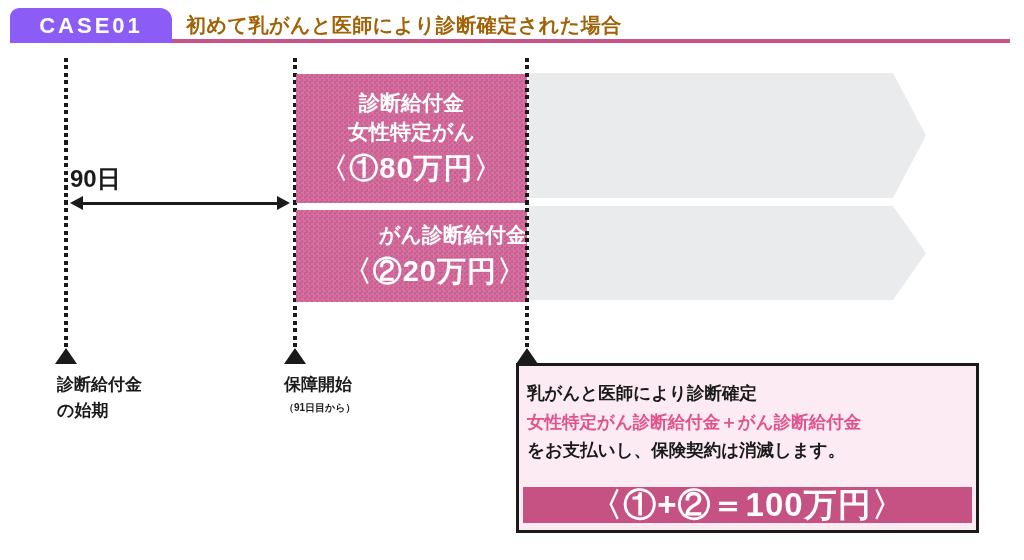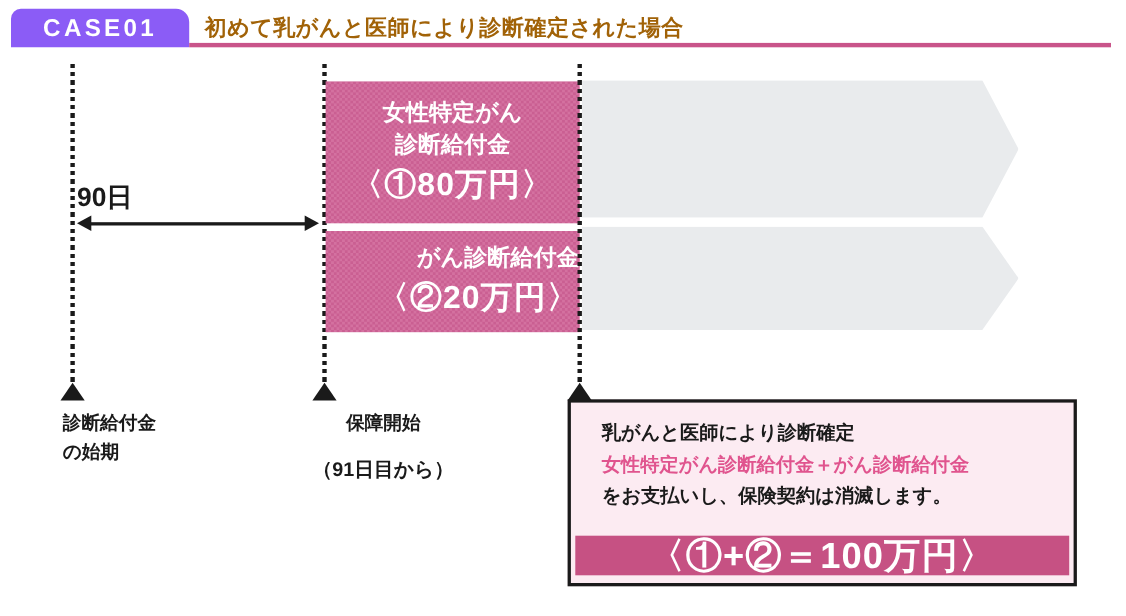--- a/index.html
+++ b/index.html
@@ -57,29 +57,29 @@
   
   .gray-arrow{
     position:absolute;left:529px;width:397px;background:#e9ebed;
     clip-path:polygon(0 0,calc(100% - 33px) 0,100% 50%,calc(100% - 33px) 100%,0 100%);
   }
   .ga-1{top:73px;height:125px;}
   .ga-2{top:206px;height:94px;}
   
   .marker-label{position:absolute;top:372px;}
   .ml-1{left:57px;}
-  .ml-2{left:284px;text-align:center;}
+  .ml-2{left:284px;}
   .ml-line-lg{font-size:17px;font-weight:bold;line-height:1.5;}
-  .ml-line-sm{font-size:18px;font-weight:bold;line-height:1.5;margin-top:16px;}
+  .ml-line-sm{font-size:10px;font-weight:bold;line-height:1.5;margin-top:2px;}
   
   .payout-box{
     position:absolute;left:516px;top:363px;width:463px;height:170px;
     background:#fcebf2;border:3px solid #1a1a1a;box-sizing:border-box;
   }
-  .payout-text{padding:13px 14px 0 28px;font-size:17.5px;font-weight:bold;line-height:1.63;white-space:nowrap;}
+  .payout-text{padding:13px 14px 0 8px;font-size:17.5px;font-weight:bold;line-height:1.63;white-space:nowrap;}
   .payout-line-normal{color:#1a1a1a;}
   .payout-line-highlight{color:#e0548e;}
   .payout-bar{
     position:absolute;left:4px;right:4px;bottom:7px;height:36px;background:#c65183;
     display:flex;align-items:center;justify-content:center;
     color:#fff;font-size:33px;font-weight:bold;letter-spacing:1px;
   }
 </style>
 </head>
 <body>
@@ -95,22 +95,22 @@
   <div class="dotted-line dl-1"></div>
   <div class="dotted-line dl-2"></div>
   <div class="dotted-line dl-3"></div>
 
   <div class="duration-label">90日</div>
   <div class="span-arrow-line"></div>
   <div class="span-arrow-head sah-left"></div>
   <div class="span-arrow-head sah-right"></div>
 
   <div class="benefit-block bb-1">
+    <div class="bb-line">診断給付金</div>
     <div class="bb-line">女性特定がん</div>
-    <div class="bb-line">診断給付金</div>
     <div class="bb-amount">〈①80万円〉</div>
   </div>
   <div class="benefit-block bb-2">
     <div class="bb-line">がん診断給付金</div>
     <div class="bb-amount">〈②20万円〉</div>
   </div>
 
   <div class="gray-arrow ga-1"></div>
   <div class="gray-arrow ga-2"></div>
 

